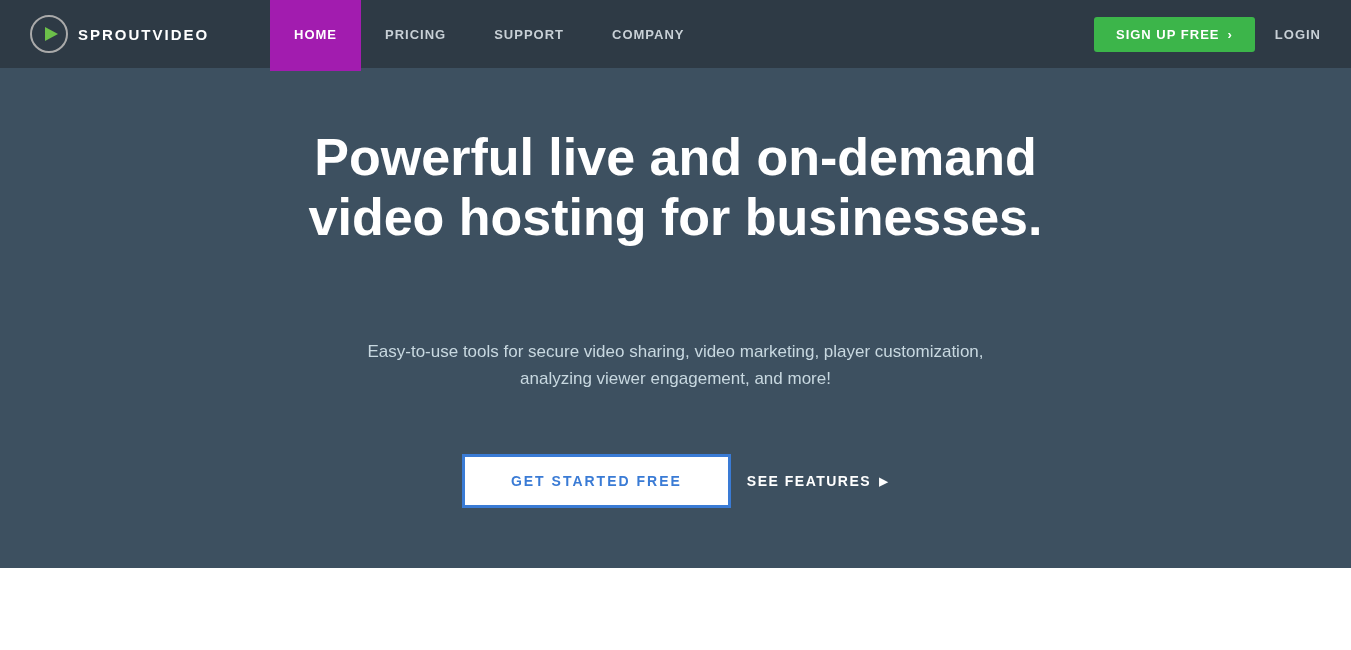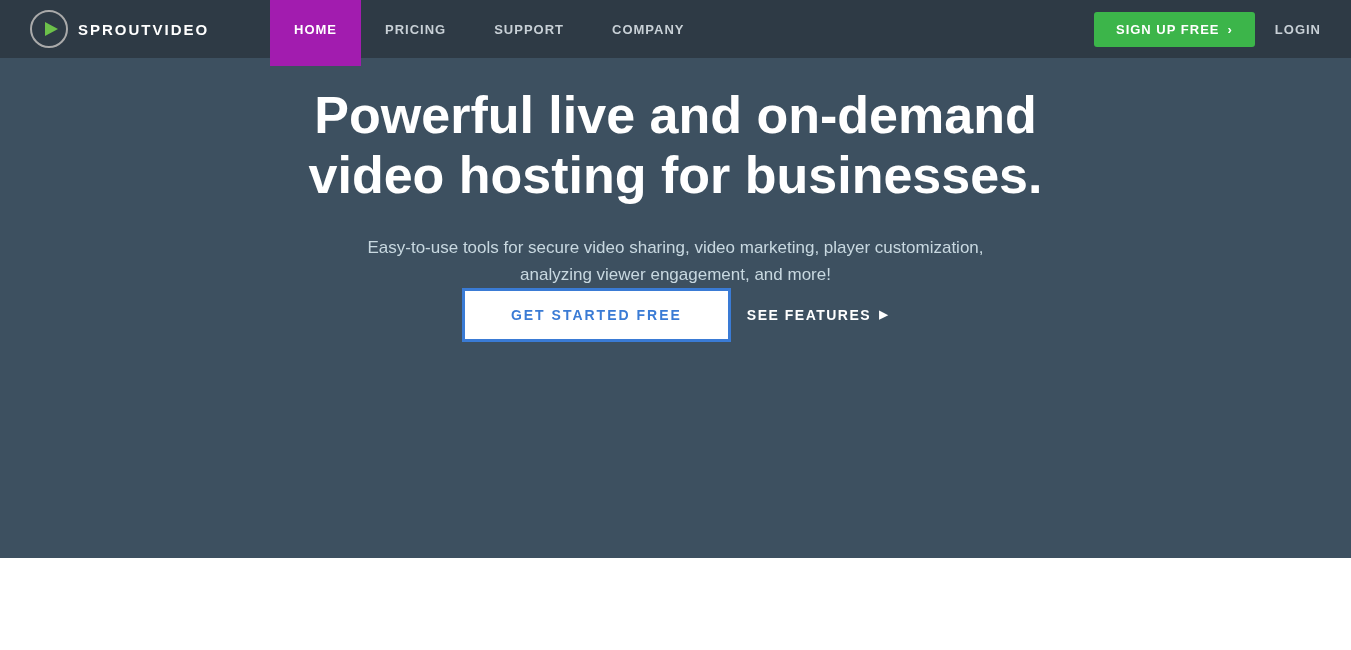--- a/index.html
+++ b/index.html
@@ -3,21 +3,21 @@
   <meta charset="utf-8">
   <style>
     * { margin: 0; padding: 0; box-sizing: border-box; }
     body { font-family: 'Arial', sans-serif; width: 1351px; height: 650px; overflow: hidden; }
 
     
     nav {
       display: flex;
       align-items: center;
       background-color: #2e3a45;
-      height: 58px;
+      height: 68px;
       padding: 0 30px;
       position: relative;
       z-index: 10;
     }
 
     .logo-area {
       display: flex;
       align-items: center;
       gap: 10px;
       min-width: 240px;
@@ -90,24 +90,24 @@
       cursor: pointer;
       margin-left: 20px;
     }
 
     
     .hero {
       background-color: #3d5060;
       display: flex;
       flex-direction: column;
       align-items: center;
-      justify-content: flex-start;
+      justify-content: space-between;
       height: 500px;
       text-align: center;
-      padding: 28px 20px;
+      padding: 60px 20px;
     }
 
     .hero-title {
       color: #ffffff;
       font-size: 52px;
       font-weight: 900;
       line-height: 1.15;
       max-width: 800px;
       margin-bottom: 28px;
     }

